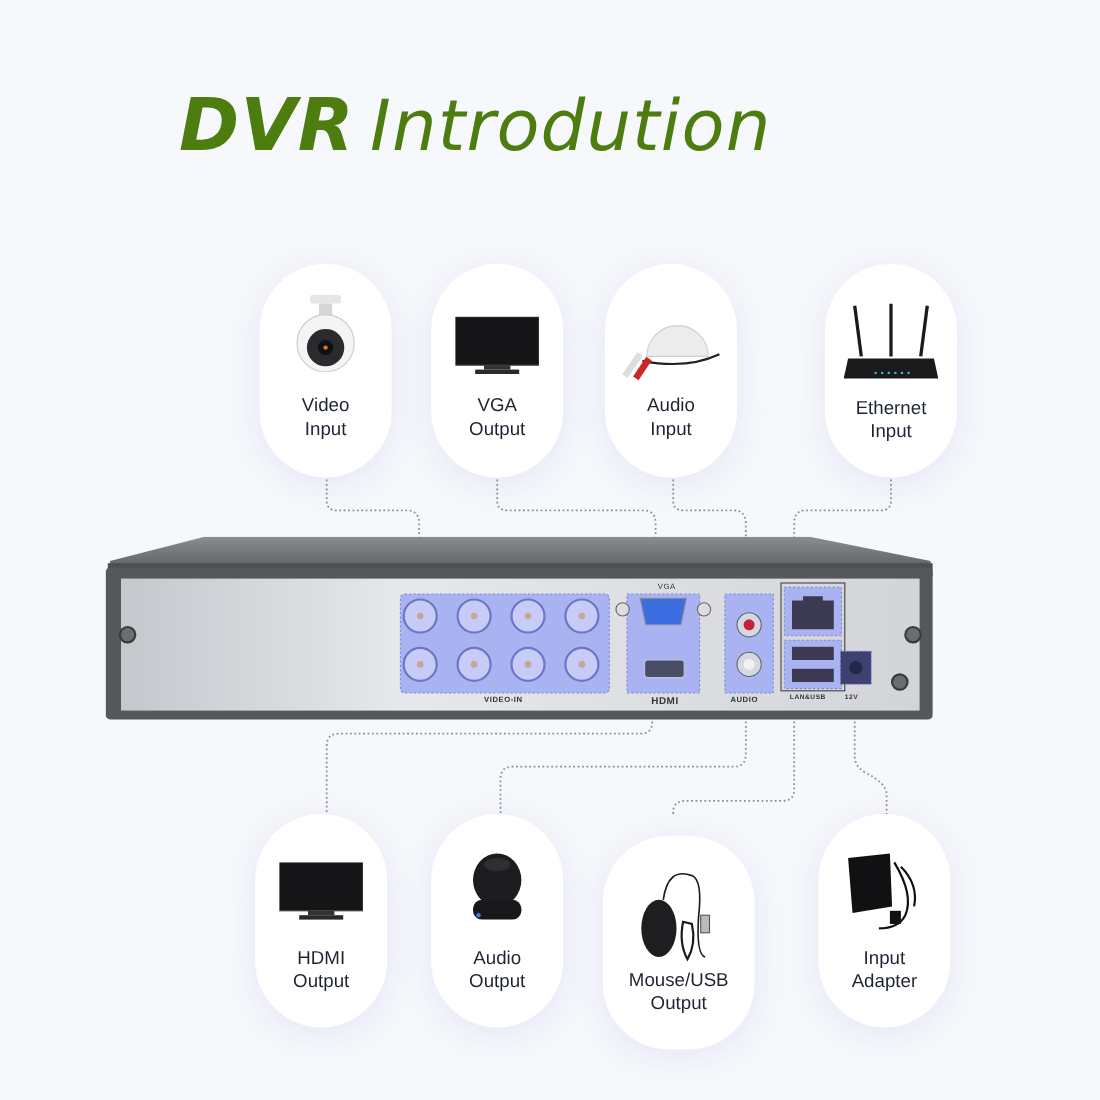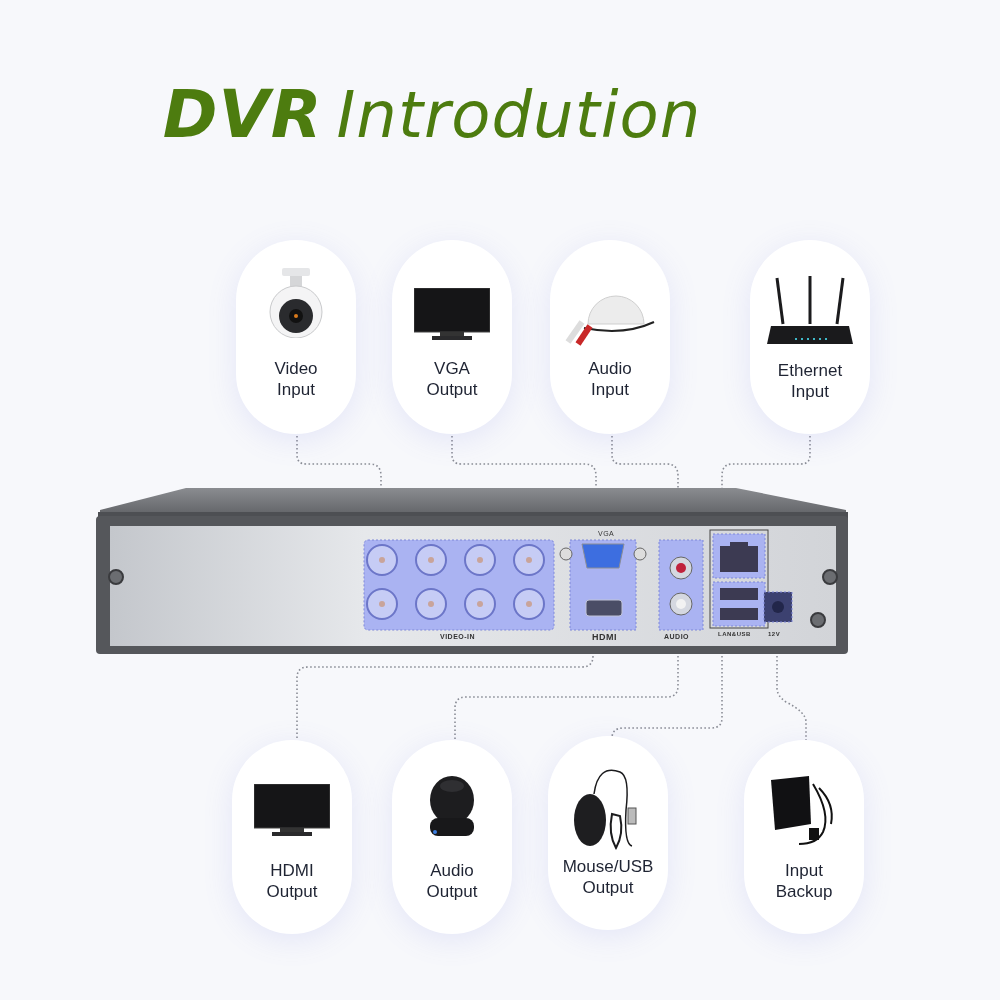--- a/index.html
+++ b/index.html
@@ -174,33 +174,33 @@
   <svg class="icon" style="top:34px;" width="52" height="70" viewBox="0 0 52 70">
     <ellipse cx="26" cy="26" rx="22" ry="24" fill="#1d1d1f"></ellipse>
       <ellipse cx="26" cy="12" rx="12" ry="6" fill="#2f2f32"></ellipse>
     <rect x="4" y="44" width="44" height="18" rx="8" fill="#18181a"></rect>
       <circle cx="9" cy="58" r="2" fill="#3d7fe0"></circle>
   </svg>
   <div class="label" style="top:120px;">Audio</div>
   <div class="label" style="top:141px;">Output</div>
 </div>
 
-<div class="card" style="left:548px;top:736px;">
+<div class="card" style="left:548px;top:760px;padding-left:18px;">
   <svg class="icon" style="top:28px;" width="72" height="88" viewBox="0 0 72 88">
     <path d="M22 30 Q26 0 48 8 Q58 12 54 46 Q52 80 60 82" fill="none" stroke="#1b1b1d" stroke-width="1.5"></path>
     <ellipse cx="18" cy="56" rx="16" ry="26" fill="#1e1e20"></ellipse>
     <path d="M40 50 Q36 70 44 84 Q52 70 48 52 Z" fill="none" stroke="#1b1b1d" stroke-width="2"></path>
     <rect x="56" y="44" width="8" height="16" fill="#bbb" stroke="#555"></rect>
   </svg>
   <div class="label" style="top:120px;">Mouse/USB</div>
   <div class="label" style="top:141px;">Output</div>
 </div>
 
 <div class="card" style="left:744px;top:740px;">
   <svg class="icon" style="top:34px;" width="70" height="80" viewBox="0 0 70 80">
     <path d="M2 6 L40 2 L42 50 L6 56 Z" fill="#111113"></path>
     <path d="M44 10 Q62 40 54 58 Q48 70 30 70" fill="none" stroke="#111" stroke-width="2"></path>
     <path d="M50 14 Q66 30 62 50" fill="none" stroke="#111" stroke-width="2"></path>
     <rect x="40" y="54" width="10" height="12" fill="#111"></rect>
   </svg>
   <div class="label" style="top:120px;">Input</div>
-  <div class="label" style="top:141px;">Backup</div>
+  <div class="label" style="top:141px;">Adapter</div>
 </div>
 
 </body></html>

